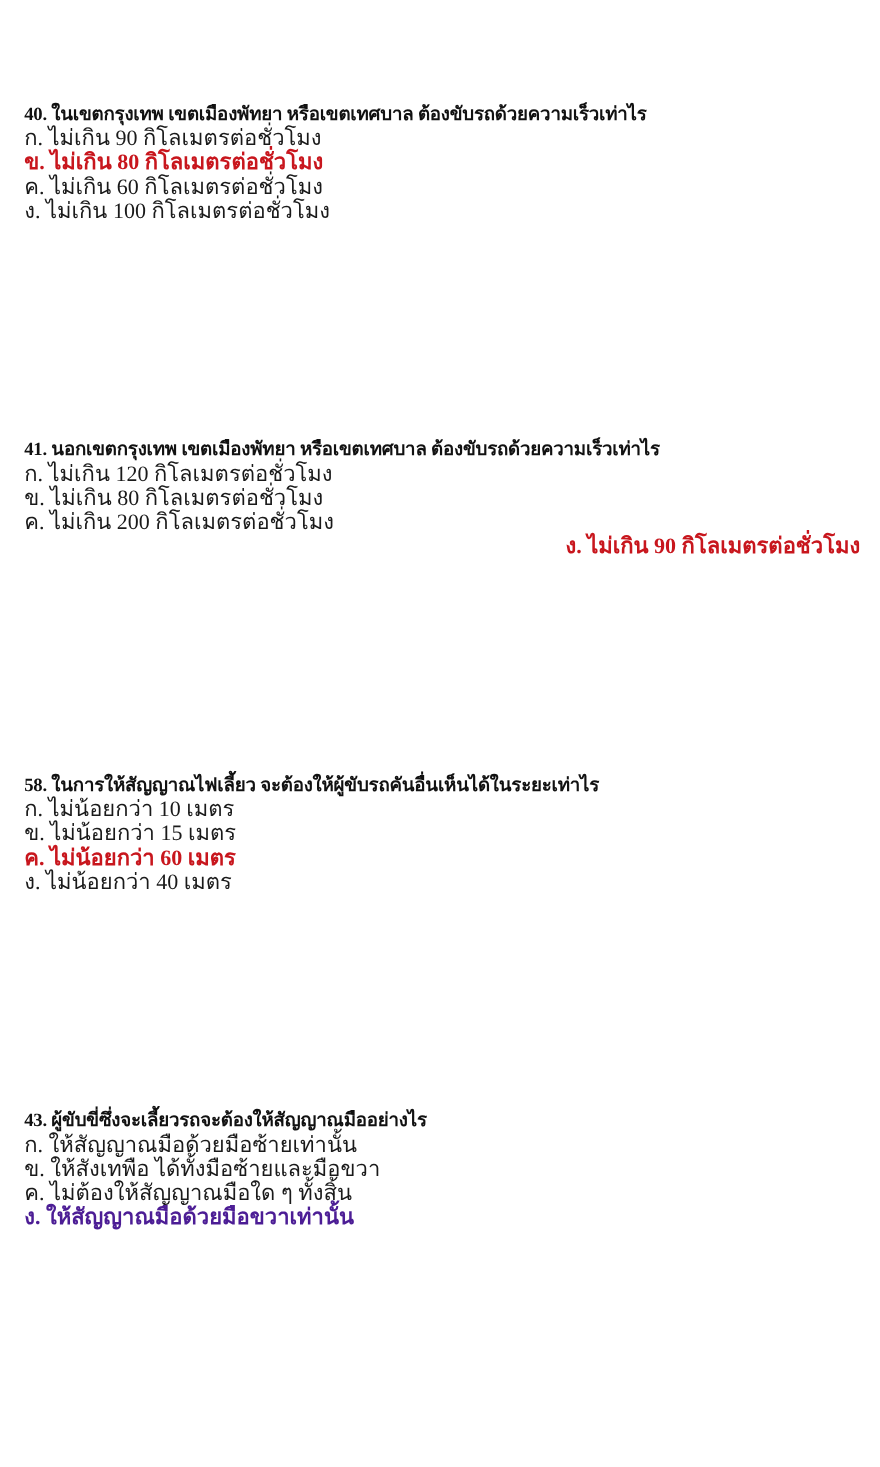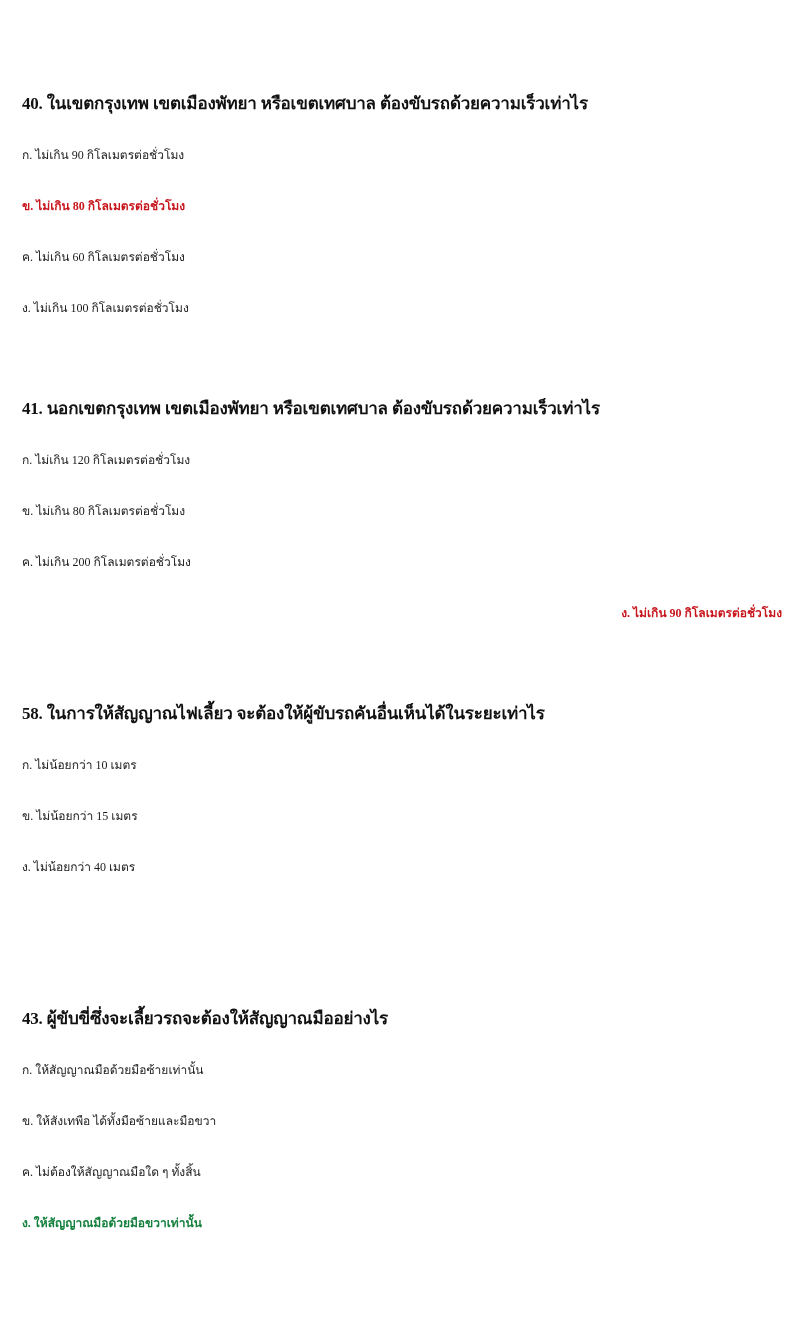--- a/index.html
+++ b/index.html
@@ -31,25 +31,24 @@
     .question-text {
       font-size: 17px;
       font-weight: bold;
       line-height: 22px;
       height: 22px;
       white-space: nowrap;
       color: #111111;
       letter-spacing: -0.2px;
     }
     .option {
-      font-size: 12px;
+      font-size: 20px;
       line-height: 22px;
       height: 22px;
       white-space: nowrap;
-      margin-top: 29px;
       color: #1a1a1a;
     }
     .option.correct {
       color: #c8161d;
       font-weight: bold;
     }
   </style>
 </head>
 <body>
 
@@ -68,24 +67,25 @@
     <div class="option">ก. ไม่เกิน 120 กิโลเมตรต่อชั่วโมง</div>
     <div class="option">ข. ไม่เกิน 80 กิโลเมตรต่อชั่วโมง</div>
     <div class="option">ค. ไม่เกิน 200 กิโลเมตรต่อชั่วโมง</div>
     <div class="option correct" style="color: rgb(200, 22, 29); text-align: right;">ง. ไม่เกิน 90 กิโลเมตรต่อชั่วโมง</div>
   </div>
 
   <div class="question-block" style="top:703px;">
     <div class="question-text">58. ในการให้สัญญาณไฟเลี้ยว จะต้องให้ผู้ขับรถคันอื่นเห็นได้ในระยะเท่าไร</div>
     <div class="option">ก. ไม่น้อยกว่า 10 เมตร</div>
     <div class="option">ข. ไม่น้อยกว่า 15 เมตร</div>
+    <div class="option correct" style="color: rgb(200, 22, 29);">ค. ไม่น้อยกว่า 60 เมตร</div>
     <div class="option">ง. ไม่น้อยกว่า 40 เมตร</div>
   </div>
 
   <div class="question-block" style="top:1008px;">
     <div class="question-text">43. ผู้ขับขี่ซึ่งจะเลี้ยวรถจะต้องให้สัญญาณมืออย่างไร</div>
     <div class="option">ก. ให้สัญญาณมือด้วยมือซ้ายเท่านั้น</div>
     <div class="option">ข. ให้สังเทพือ ได้ทั้งมือซ้ายและมือขวา</div>
     <div class="option">ค. ไม่ต้องให้สัญญาณมือใด ๆ ทั้งสิ้น</div>
-    <div class="option correct" style="color: #15803d;">ง. ให้สัญญาณมือด้วยมือขวาเท่านั้น</div>
+    <div class="option correct" style="color: #4c1d95;">ง. ให้สัญญาณมือด้วยมือขวาเท่านั้น</div>
   </div>
 
 </div>
 
 </body></html>

